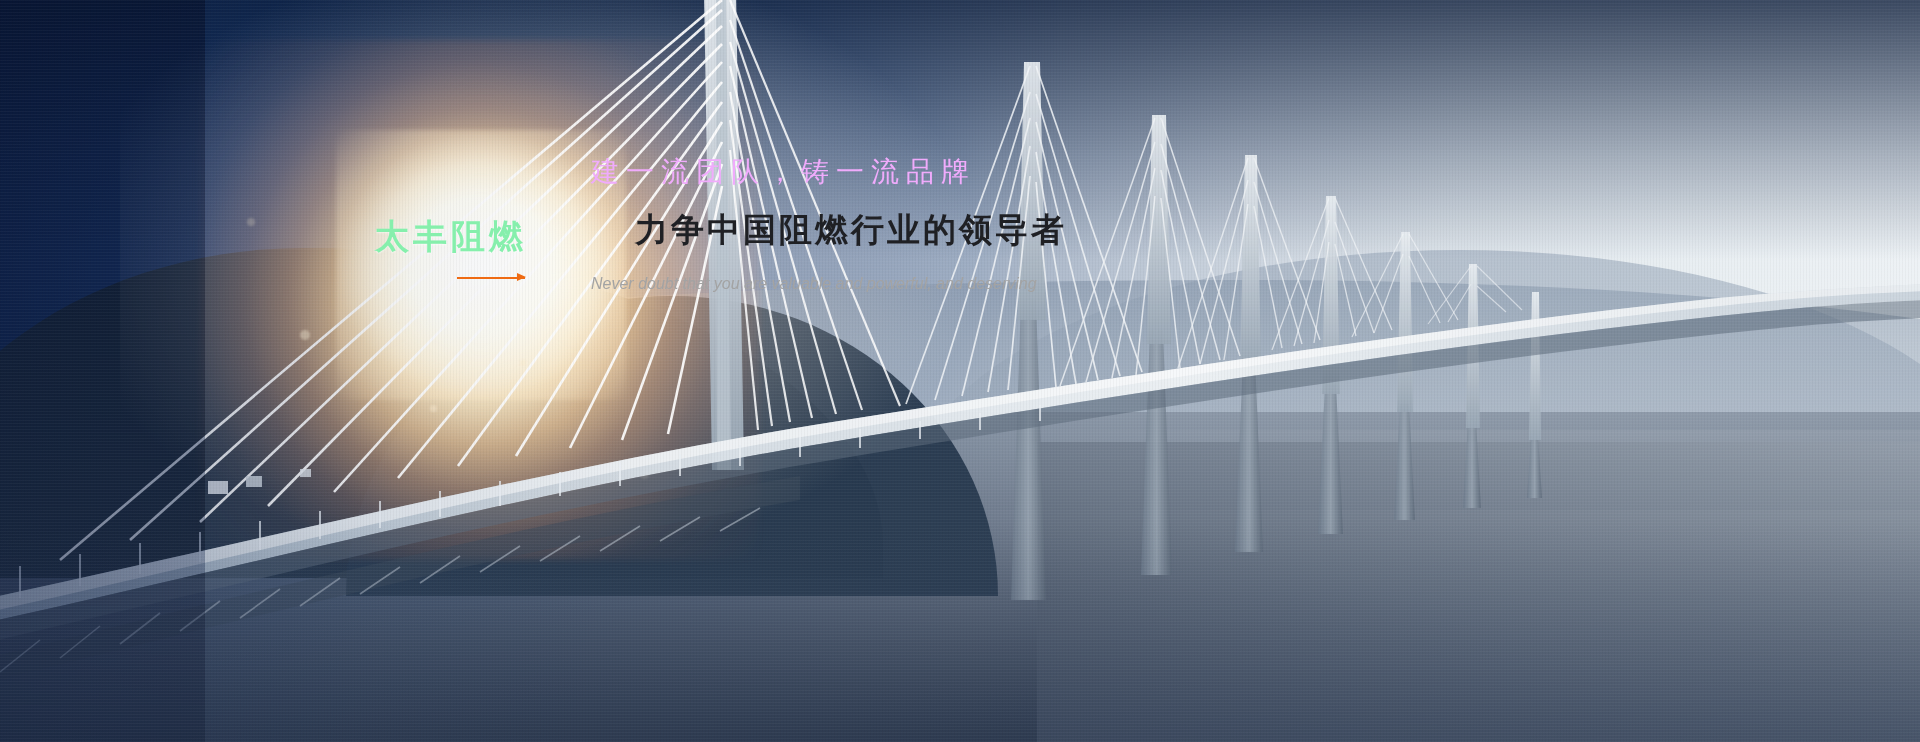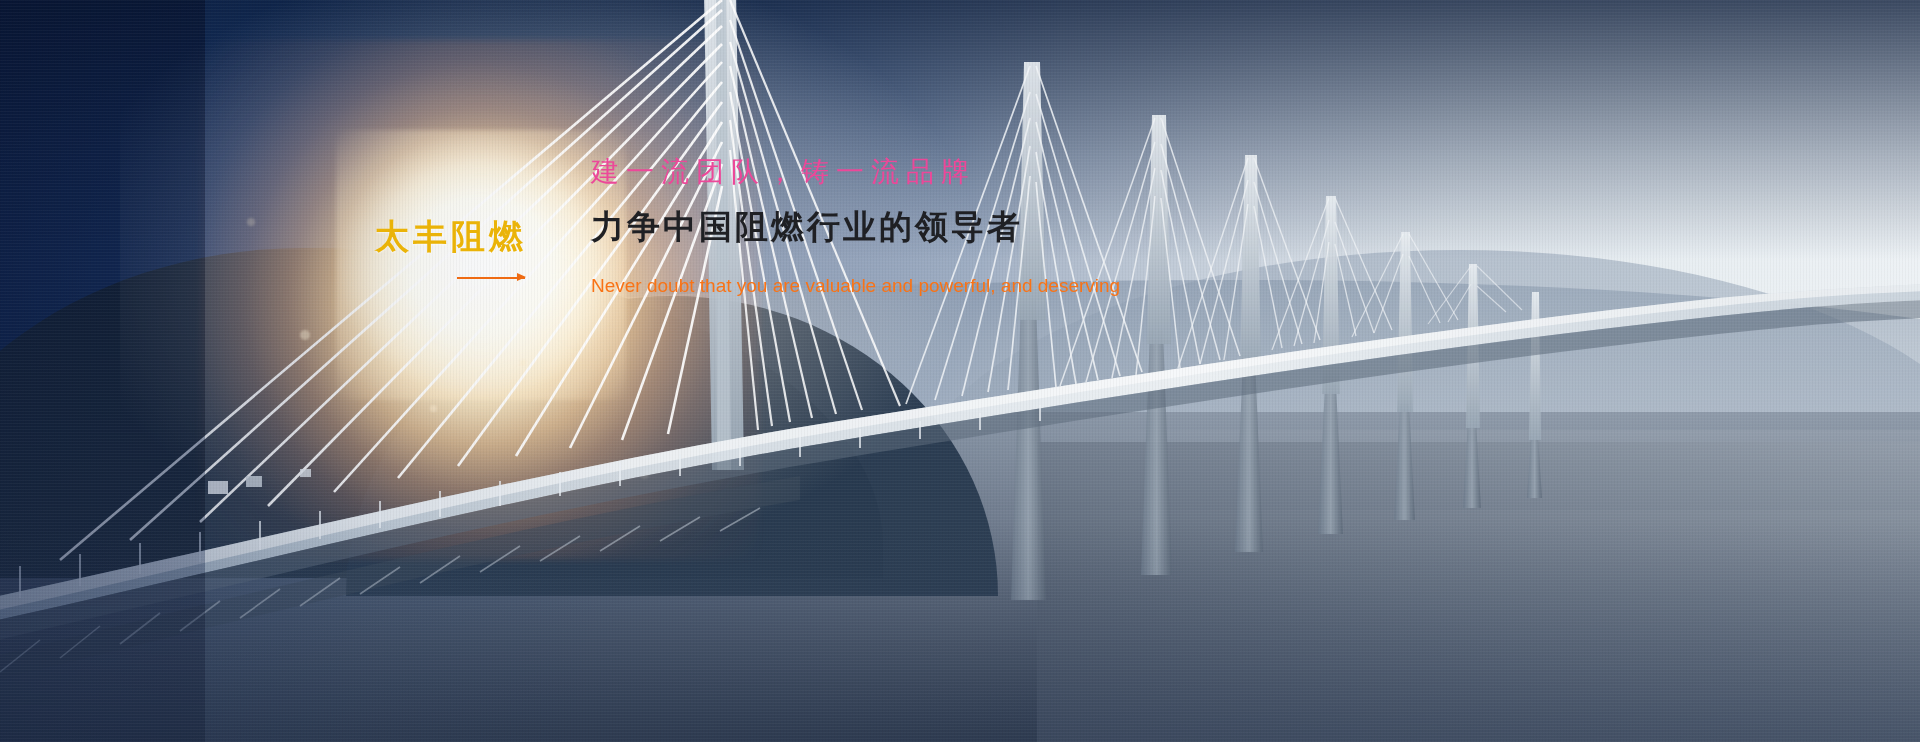--- a/index.html
+++ b/index.html
@@ -138,21 +138,21 @@
 
   .logo-block {
     position:absolute; left:375px; top:218px;
     width:160px;
   }
   .logo-text {
     font-family:"DejaVu Sans", sans-serif;
     font-weight:bold;
     font-size:34px;
     letter-spacing:4px;
-    color:#eab308;
+    color:#86efac;
     line-height:1.1;
     white-space:nowrap;
     text-shadow:0 1px 2px rgba(255,255,255,.6);
   }
   .logo-arrow {
     position:relative;
     margin-top:22px; margin-left:82px;
     width:68px; height:2px;
     background:#ef6b13;
   }
@@ -162,41 +162,43 @@
     border-top:4px solid transparent;
     border-bottom:4px solid transparent;
   }
 
   .text-block { position:absolute; left:591px; top:155px; width:520px; }
 
   .headline-1 {
     font-family:"DejaVu Serif", serif;
     font-size:28px;
     letter-spacing:7px;
-    color:#ec4899;
+    color:#f0abfc;
     line-height:1.2;
     white-space:nowrap;
   }
   .headline-2 {
     margin-top:21px;
-    font-family:Liberation Mono, monospace;
+    font-family:Liberation Sans, sans-serif;
     font-weight:bold;
     font-size:33px;
     letter-spacing:3px;
     color:#1f2024;
     line-height:1.2;
     white-space:nowrap;
+    text-align:center;
   }
   .subtext {
     margin-top:22px;
     font-family:"Liberation Sans", sans-serif;
-    font-size:19px;
-    color:#f97316;
+    font-size:16px;
+    color:#a3a3a3;
     line-height:1.62;
     max-width:470px;
+    font-style:italic;
   }
   .subtext div { white-space:nowrap; }
   .subtext div.indent { text-indent:5px; }
 </style>
 </head>
 <body>
 
 <div class="banner">
 
   <div class="sky"></div>

